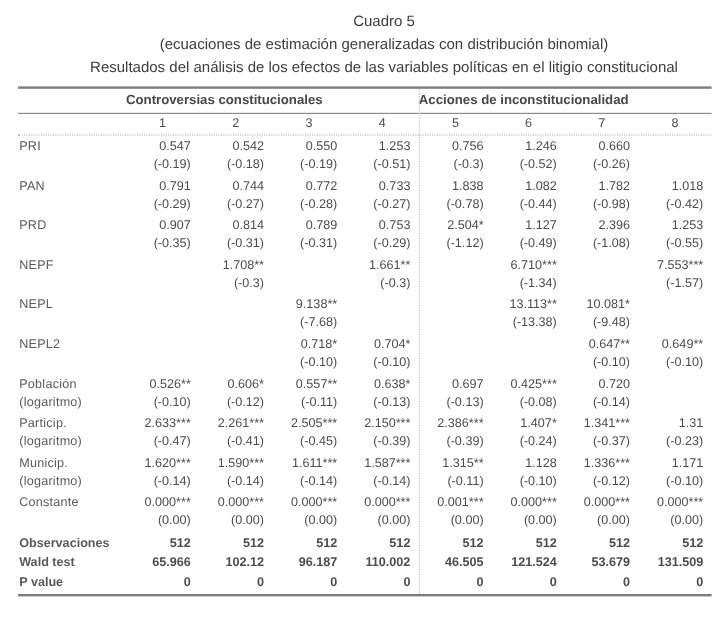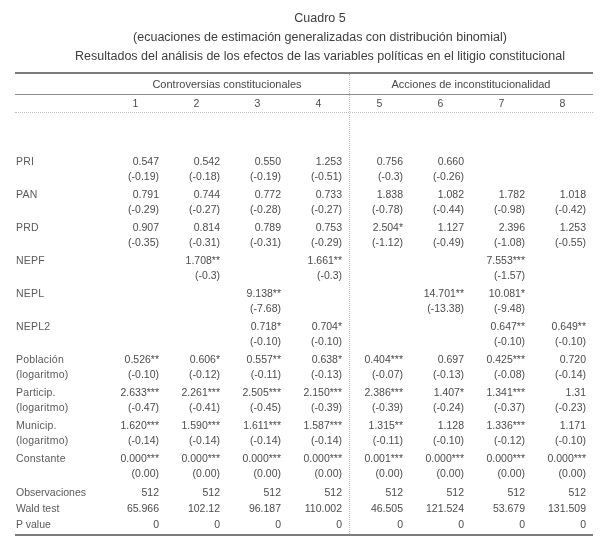--- a/index.html
+++ b/index.html
@@ -33,40 +33,39 @@
   .grow {
     display: grid;
     grid-template-columns: 90px repeat(8, 1fr);
   }
   .ghead {
     display: grid;
     grid-template-columns: 90px repeat(2, 1fr);
     border-bottom: 1px solid #8d8d8d;
   }
   .gcell {
-    font-weight: normal;
+    font-weight: bold;
     font-size: 11px;
     line-height: 20px;
-    text-align: center;
     color: #474747;
   }
   .ncell {
     font-size: 10.5px;
     line-height: 16px;
     text-align: center;
   }
   .numrow { border-bottom: 1px dotted #bdbdbd; padding-bottom: 1px; }
 
-  .tbody { padding-top: 2px; margin-top: 39px; }
+  .tbody { padding-top: 2px; }
   .vrow { padding-bottom: 3px; }
   .ln { height: 15px; line-height: 15px; font-size: 10.5px; white-space: nowrap; }
   .rlabel .ln { color: #5a5a5a; padding-left: 1px; letter-spacing: 0.2px; }
   .vcell { text-align: right; padding-right: 7px; }
 
-  .srow .scell { font-size: 10.5px; line-height: 16px; height: 16px; text-align: right; padding-right: 7px; white-space: nowrap; }
+  .srow .scell { font-size: 10.5px; line-height: 16px; height: 16px; text-align: right; padding-right: 7px; white-space: nowrap; font-weight: bold; }
   .srow .slabel { text-align: left; color: #5a5a5a; padding-left: 1px; padding-right: 0; }
   .stats { padding-bottom: 2px; }
 
   
   .foot { margin: 9px 10px 0 15px; font-size: 10px; line-height: 15px; color: #565656; }
 </style>
 </head>
 <body>
 
 <div class="page">
@@ -118,20 +117,24 @@
           </div>
           <div class="vcell">
             <div class="ln">1.253</div>
             <div class="ln">(-0.51)</div>
           </div>
           <div class="vcell">
             <div class="ln">0.756</div>
             <div class="ln">(-0.3)</div>
           </div>
           <div class="vcell">
+            <div class="ln">1.246</div>
+            <div class="ln">(-0.52)</div>
+          </div>
+          <div class="vcell">
             <div class="ln">0.660</div>
             <div class="ln">(-0.26)</div>
           </div>
         </div>
         <div class="grow vrow">
           <div class="rlabel">
             <div class="ln">PAN</div>
             <div class="ln"></div>
           </div>
           <div class="vcell">
@@ -224,20 +227,24 @@
           </div>
           <div class="vcell">
             <div class="ln">1.661**</div>
             <div class="ln">(-0.3)</div>
           </div>
           <div class="vcell">
             <div class="ln"></div>
             <div class="ln"></div>
           </div>
           <div class="vcell">
+            <div class="ln">6.710***</div>
+            <div class="ln">(-1.34)</div>
+          </div>
+          <div class="vcell">
             <div class="ln"></div>
             <div class="ln"></div>
           </div>
           <div class="vcell">
             <div class="ln">7.553***</div>
             <div class="ln">(-1.57)</div>
           </div>
         </div>
         <div class="grow vrow">
           <div class="rlabel">
@@ -258,21 +265,21 @@
           </div>
           <div class="vcell">
             <div class="ln"></div>
             <div class="ln"></div>
           </div>
           <div class="vcell">
             <div class="ln"></div>
             <div class="ln"></div>
           </div>
           <div class="vcell">
-            <div class="ln">14.701**</div>
+            <div class="ln">13.113**</div>
             <div class="ln">(-13.38)</div>
           </div>
           <div class="vcell">
             <div class="ln">10.081*</div>
             <div class="ln">(-9.48)</div>
           </div>
         </div>
         <div class="grow vrow">
           <div class="rlabel">
             <div class="ln">NEPL2</div>
@@ -324,24 +331,20 @@
             <div class="ln">0.606*</div>
             <div class="ln">(-0.12)</div>
           </div>
           <div class="vcell">
             <div class="ln">0.557**</div>
             <div class="ln">(-0.11)</div>
           </div>
           <div class="vcell">
             <div class="ln">0.638*</div>
             <div class="ln">(-0.13)</div>
-          </div>
-          <div class="vcell">
-            <div class="ln">0.404***</div>
-            <div class="ln">(-0.07)</div>
           </div>
           <div class="vcell">
             <div class="ln">0.697</div>
             <div class="ln">(-0.13)</div>
           </div>
           <div class="vcell">
             <div class="ln">0.425***</div>
             <div class="ln">(-0.08)</div>
           </div>
           <div class="vcell">

